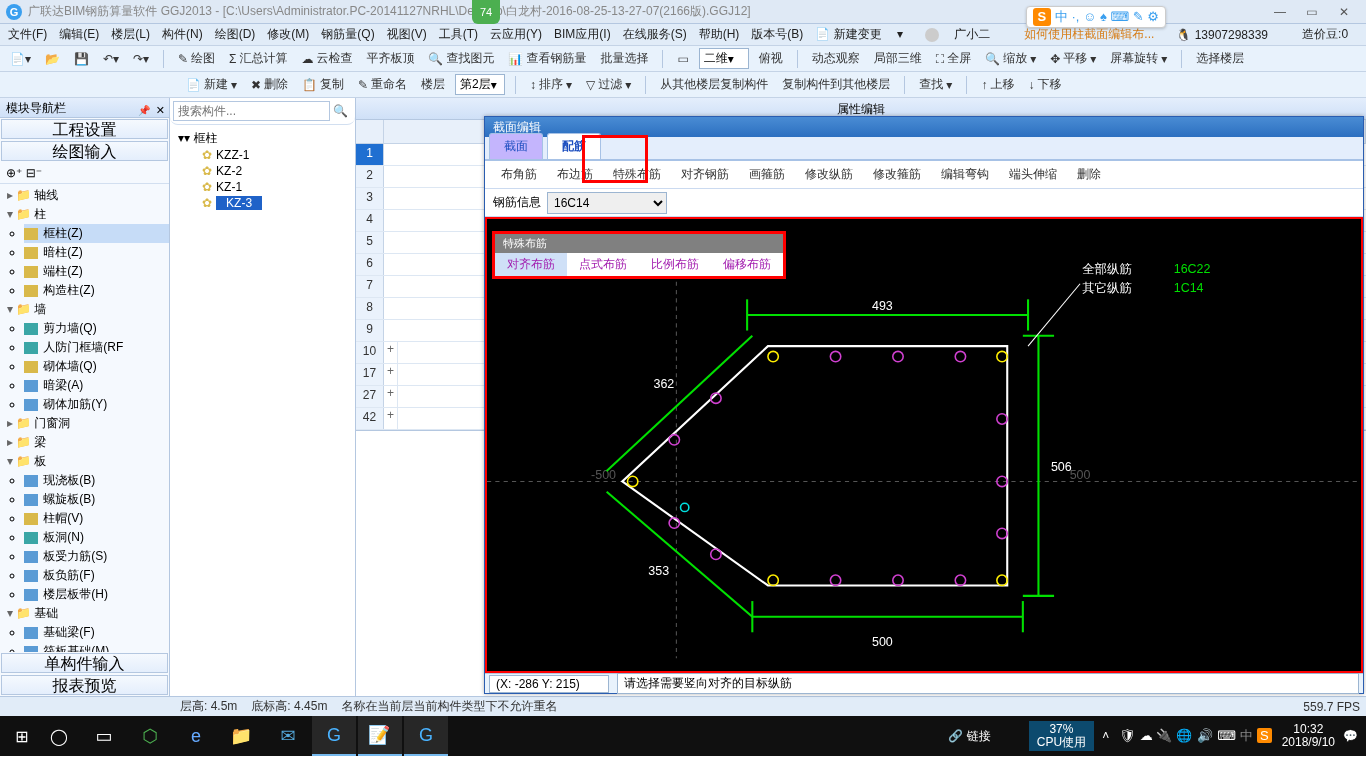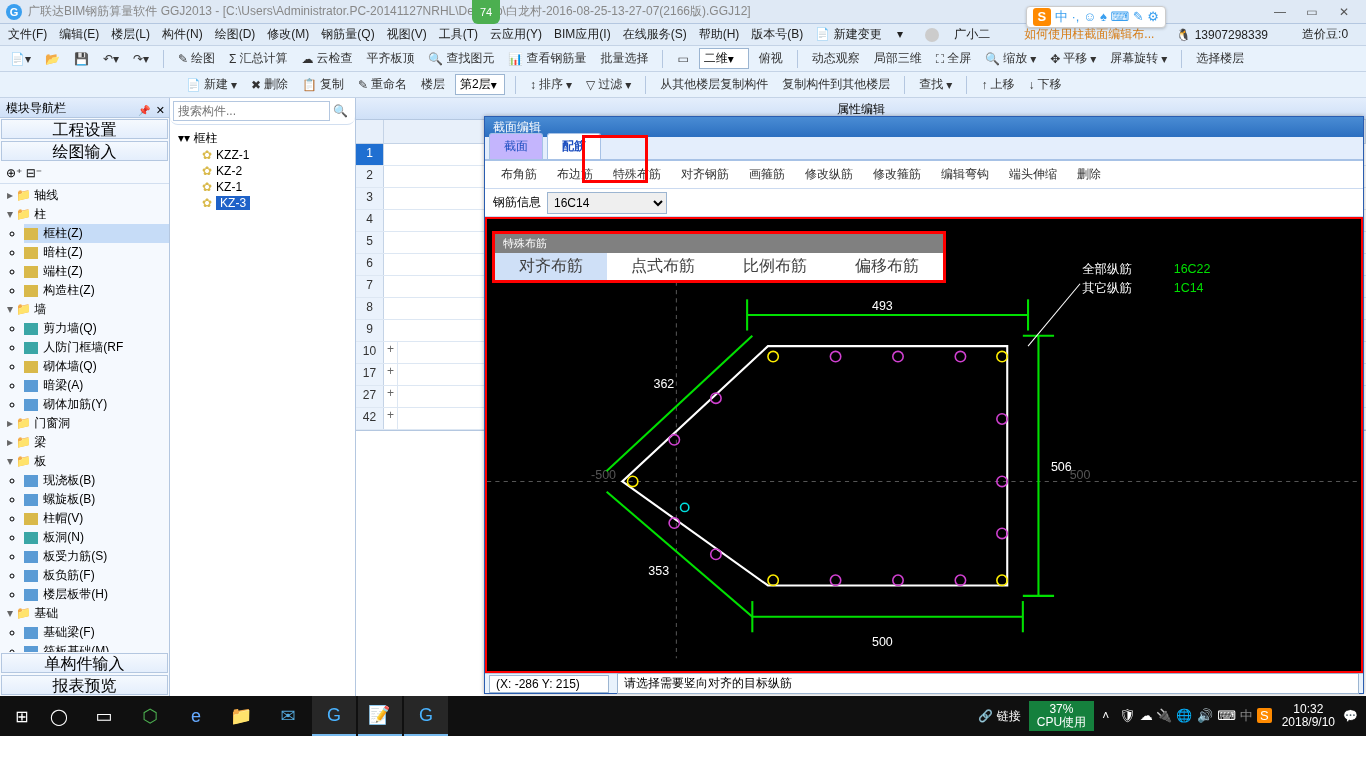--- a/index.html
+++ b/index.html
@@ -56,21 +56,21 @@
 
 
 .midpanel { width: 186px; border-right:1px solid #b4c7e0; background:#fff; display:flex; flex-direction:column;}
 .midpanel .search { padding:3px; border-bottom:1px solid #d2dff0;border-radius:8px;}
 .midpanel .search input { width:calc(100% - 22px); border:1px solid #b4c7e0; padding:2px 4px; font-size:12px;}
 .midpanel .search .mg { display:inline-block; width:16px; text-align:center; color:#666;}
 .midtree { flex:1; padding:4px; }
 .midtree ul{list-style:none;}
 .midtree li{padding:1px 0 1px 4px;}
 .midtree .sub{padding-left:20px;}
-.midtree .sel{ background:#1f62c8; color:#fff; padding:0 4px;margin-top:12px;}
+.midtree .sel{ background:#1f62c8; color:#fff; padding:0 10px;margin-top:12px;}
 .midtree .gear { color:#d9b94a; margin-right:4px;}
 
 
 .rightarea { flex:1; display:flex; flex-direction:column; position:relative; }
 .propstitle { height:22px; background:linear-gradient(#e4eefc,#cfe0f7); border-bottom:1px solid #b4c7e0; line-height:22px; padding:0 8px;text-align:center;}
 .propstable { border-bottom:1px solid #b4c7e0; }
 .propstable .th { background:#e8f0fa; border-bottom:1px solid #c4d3e6; display:flex;}
 .propstable .th div { padding:3px 6px; border-right:1px solid #c4d3e6; text-align:center;}
 .propstable .row{ display:flex; border-bottom:1px solid #dde7f3;}
 .propstable .row .num { width:28px; text-align:center; background:#eaf2fc; border-right:1px solid #c4d3e6; padding:2px 0; color:#333;}
@@ -92,21 +92,21 @@
 .swin .rebar-row select{ border:1px solid #9cb5d1; padding:2px; width:120px;}
 .swin .canvaswrap { flex:1; position:relative; background:#000; border:2px solid #ff0000;}
 .swin .status { height:20px; background:#e8f2fc; display:flex; align-items:center; border-top:1px solid #b4c7e0; padding:0 4px; gap:8px;}
 .swin .status .coord { border:1px solid #9cb5d1; background:#fff; padding:1px 6px; min-width:120px;}
 .swin .status .prompt { flex:1; border:1px solid #9cb5d1; background:#fff; padding:1px 6px;}
 
 
 .popup { position:absolute; top:12px; left:5px; border:3px solid #ff0000; background:#fff; z-index:5;}
 .popup .phdr { background:#808080; color:#fff; padding:2px 8px; font-size:11px;}
 .popup .opts { display:flex; }
-.popup .opts span { padding:3px 24px; color:#404040; font-size:16px;}
+.popup .opts span { padding:3px 12px; color:#a21caf; font-size:12px;}
 .popup .opts .sel { background:#cfe0f7;}
 
 
 .canvaswrap svg { width:100%; height:100%; }
 
 
 .ime { position:absolute; top:6px; right:200px; background:#fff; border:1px solid #ccc; border-radius:4px; padding:1px 6px; display:flex; align-items:center; gap:4px; box-shadow:0 1px 3px rgba(0,0,0,.2); z-index:20;}
 .ime .s { width:18px;height:18px;background:#ff8a00;color:#fff;text-align:center;line-height:18px;border-radius:3px;font-weight:bold;}
 .ime span { color:#3a9fef; font-size:13px;}
 
@@ -116,21 +116,21 @@
 
 
 .taskbar { height:40px; background:#101010; display:flex; align-items:center; color:#fff; padding:0 2px;}
 .taskbar .win { width:40px; text-align:center; font-size:16px;}
 .taskbar .cortana { width:34px; text-align:center; font-size:16px;}
 .taskbar .search { flex:0 0 300px; background:#2b2b2b; height:32px; display:flex; align-items:center; padding:0 10px; color:#888;}
 .taskbar .apps { display:flex; gap:2px; margin-left:6px;}
 .taskbar .apps .a { width:44px; height:40px; display:flex; align-items:center; justify-content:center; font-size:18px;}
 .taskbar .a.active { background:#272727; border-bottom:2px solid #76b9ed;}
 .taskbar .tray { margin-left:auto; display:flex; align-items:center; gap:8px; padding-right:6px; font-size:11px;}
-.taskbar .cpu { background:#15803d; padding:2px 8px; text-align:center; line-height:13px;}
+.taskbar .cpu { background:#0c4a6e; padding:2px 8px; text-align:center; line-height:13px;margin-left:30px;}
 .taskbar .clock { text-align:center; line-height:13px;}
 .tray .icns span{font-size:13px; margin:0 2px;}
 
 </style>
 </head>
 <body>
 
 <div class="container">
 
   <div class="titlebar">
@@ -468,20 +468,27 @@
           </svg>
         </div>
         <div class="status">
           <div class="coord">(X: -286 Y: 215)</div>
           <div class="prompt">请选择需要竖向对齐的目标纵筋</div>
         </div>
       </div>
     </div>
   </div>
 
+  <div class="statusbar">
+    <span style="width:160px"></span>
+    <span>层高: 4.5m</span>
+    <span>底标高: 4.45m</span>
+    <span>名称在当前层当前构件类型下不允许重名</span>
+    <span class="right">559.7 FPS</span>
+  </div>
 
   <div class="taskbar">
     <div class="win">⊞</div>
     <div class="cortana">◯</div>
     <div class="apps">
       <div class="a">▭</div>
       <div class="a" style="color:#4caf50">⬡</div>
       <div class="a" style="color:#6af">e</div>
       <div class="a" style="color:#ffcc55">📁</div>
       <div class="a" style="color:#5ad">✉</div>

